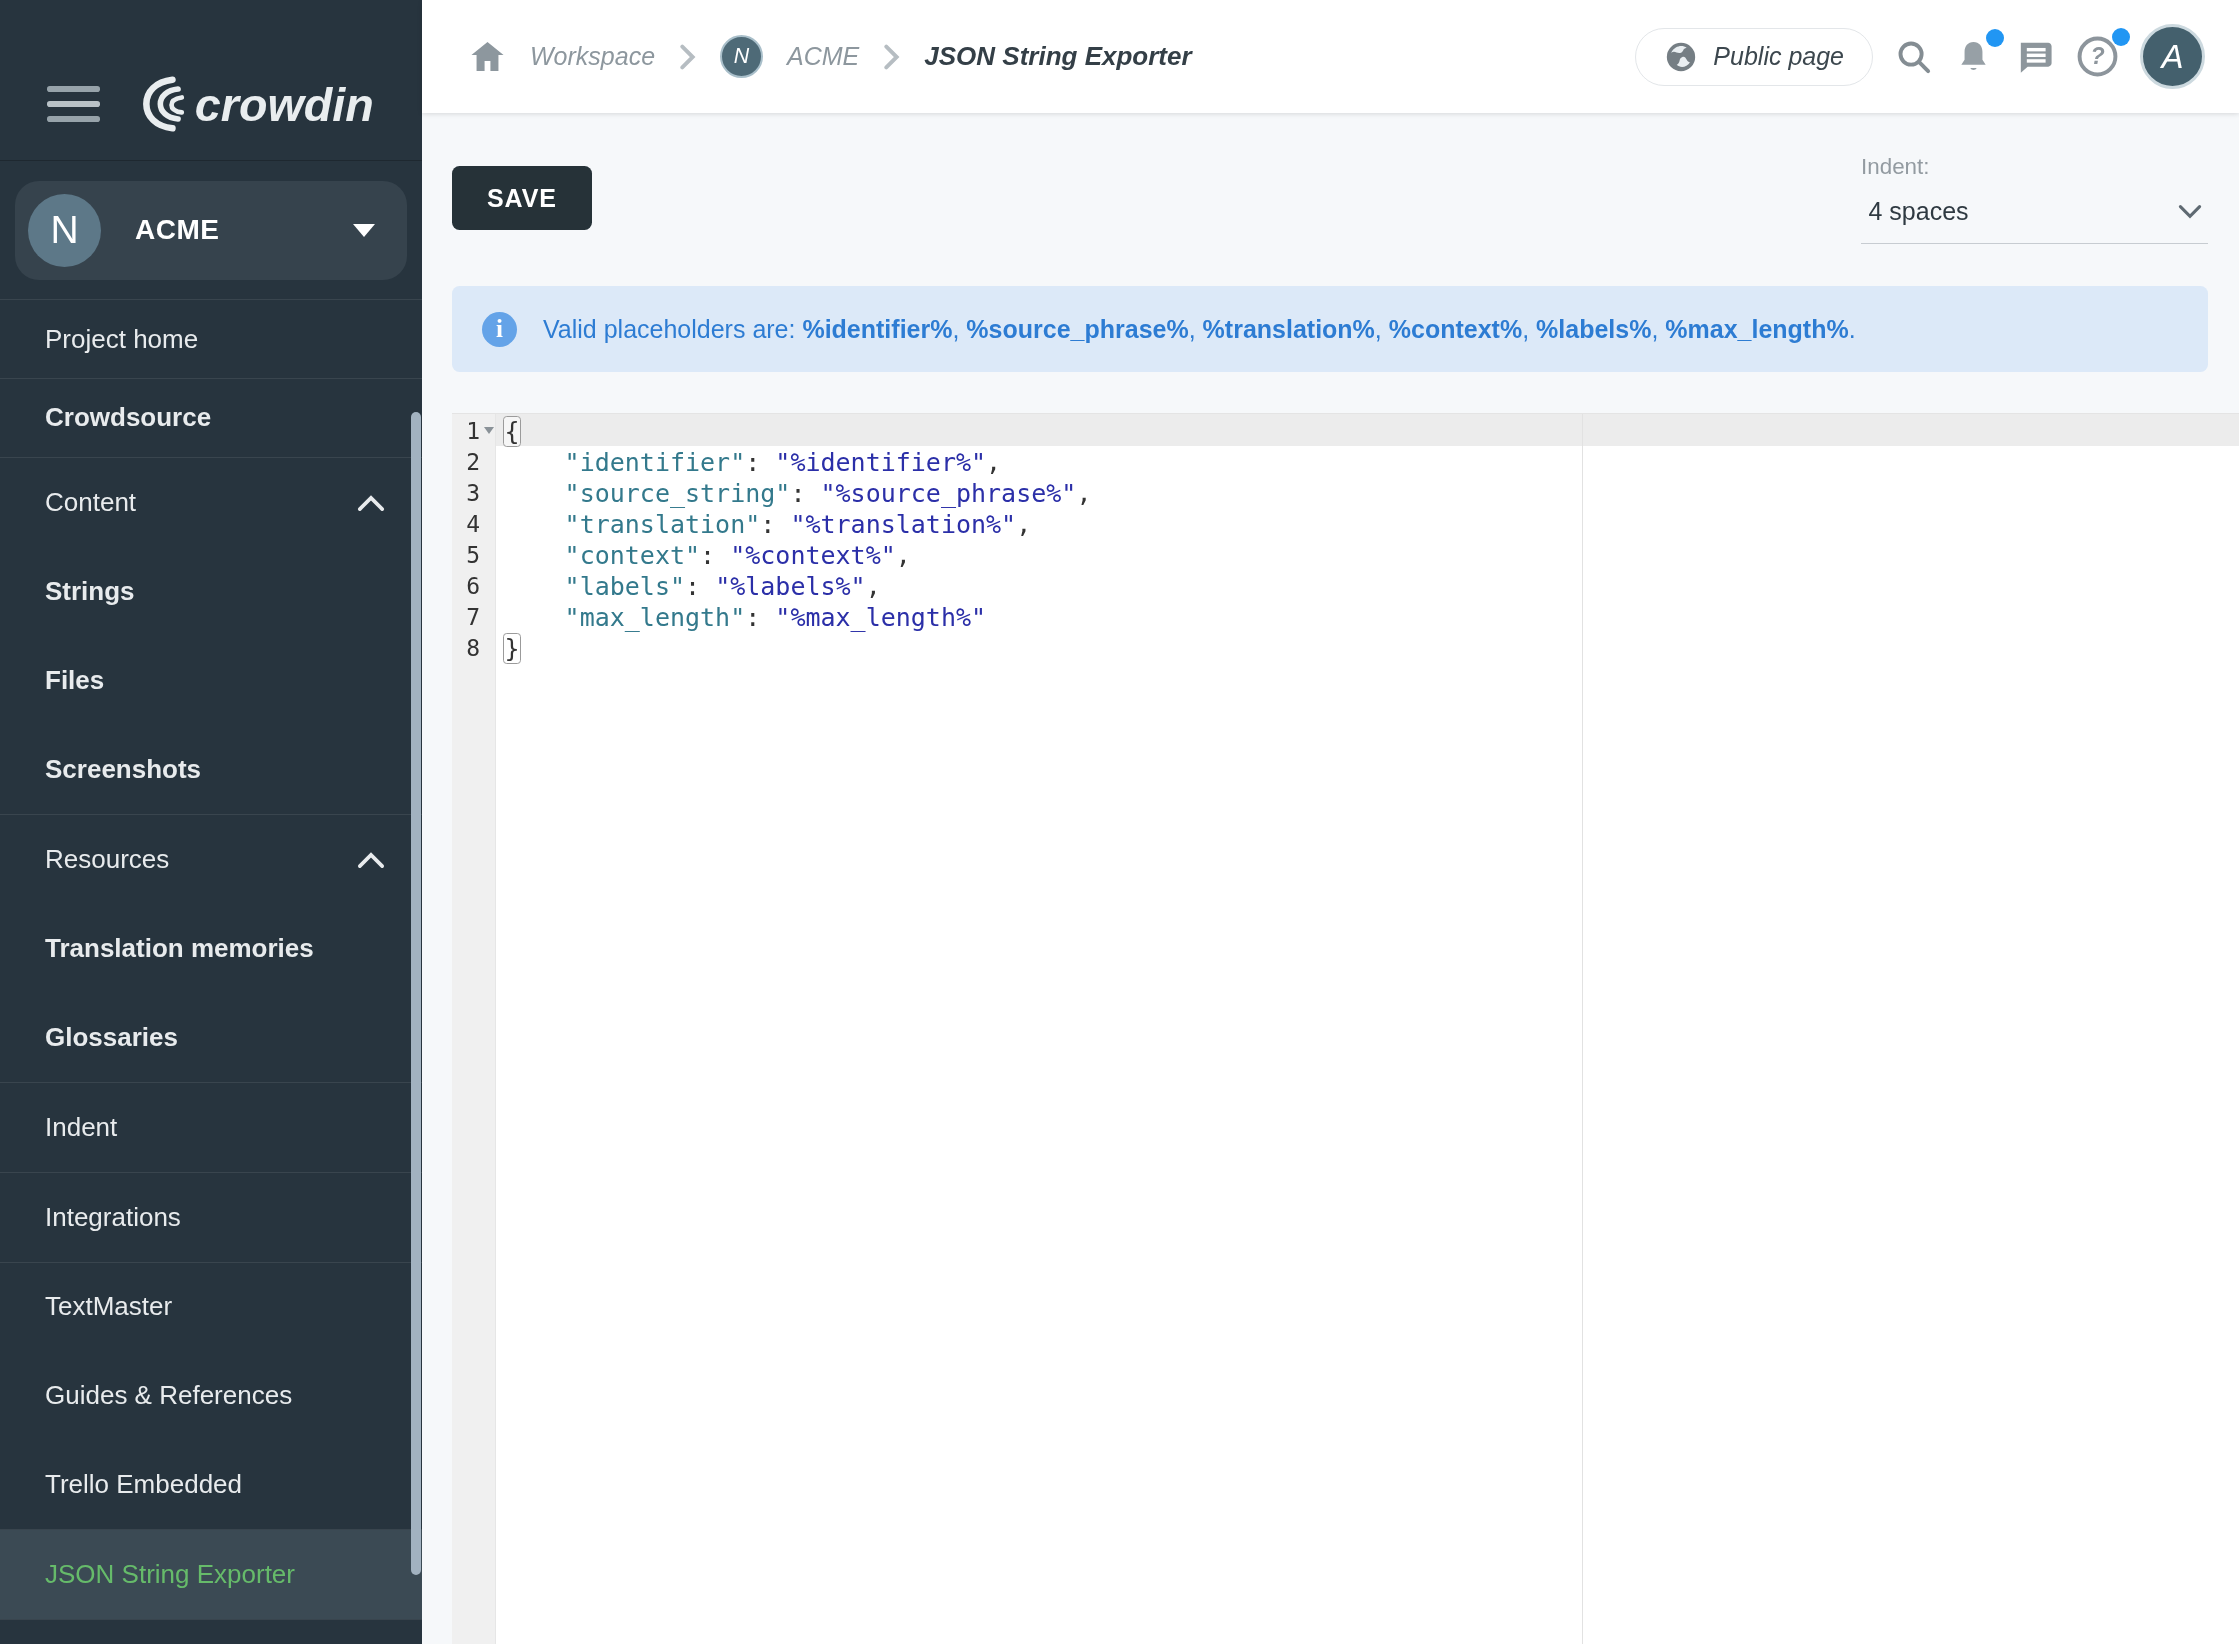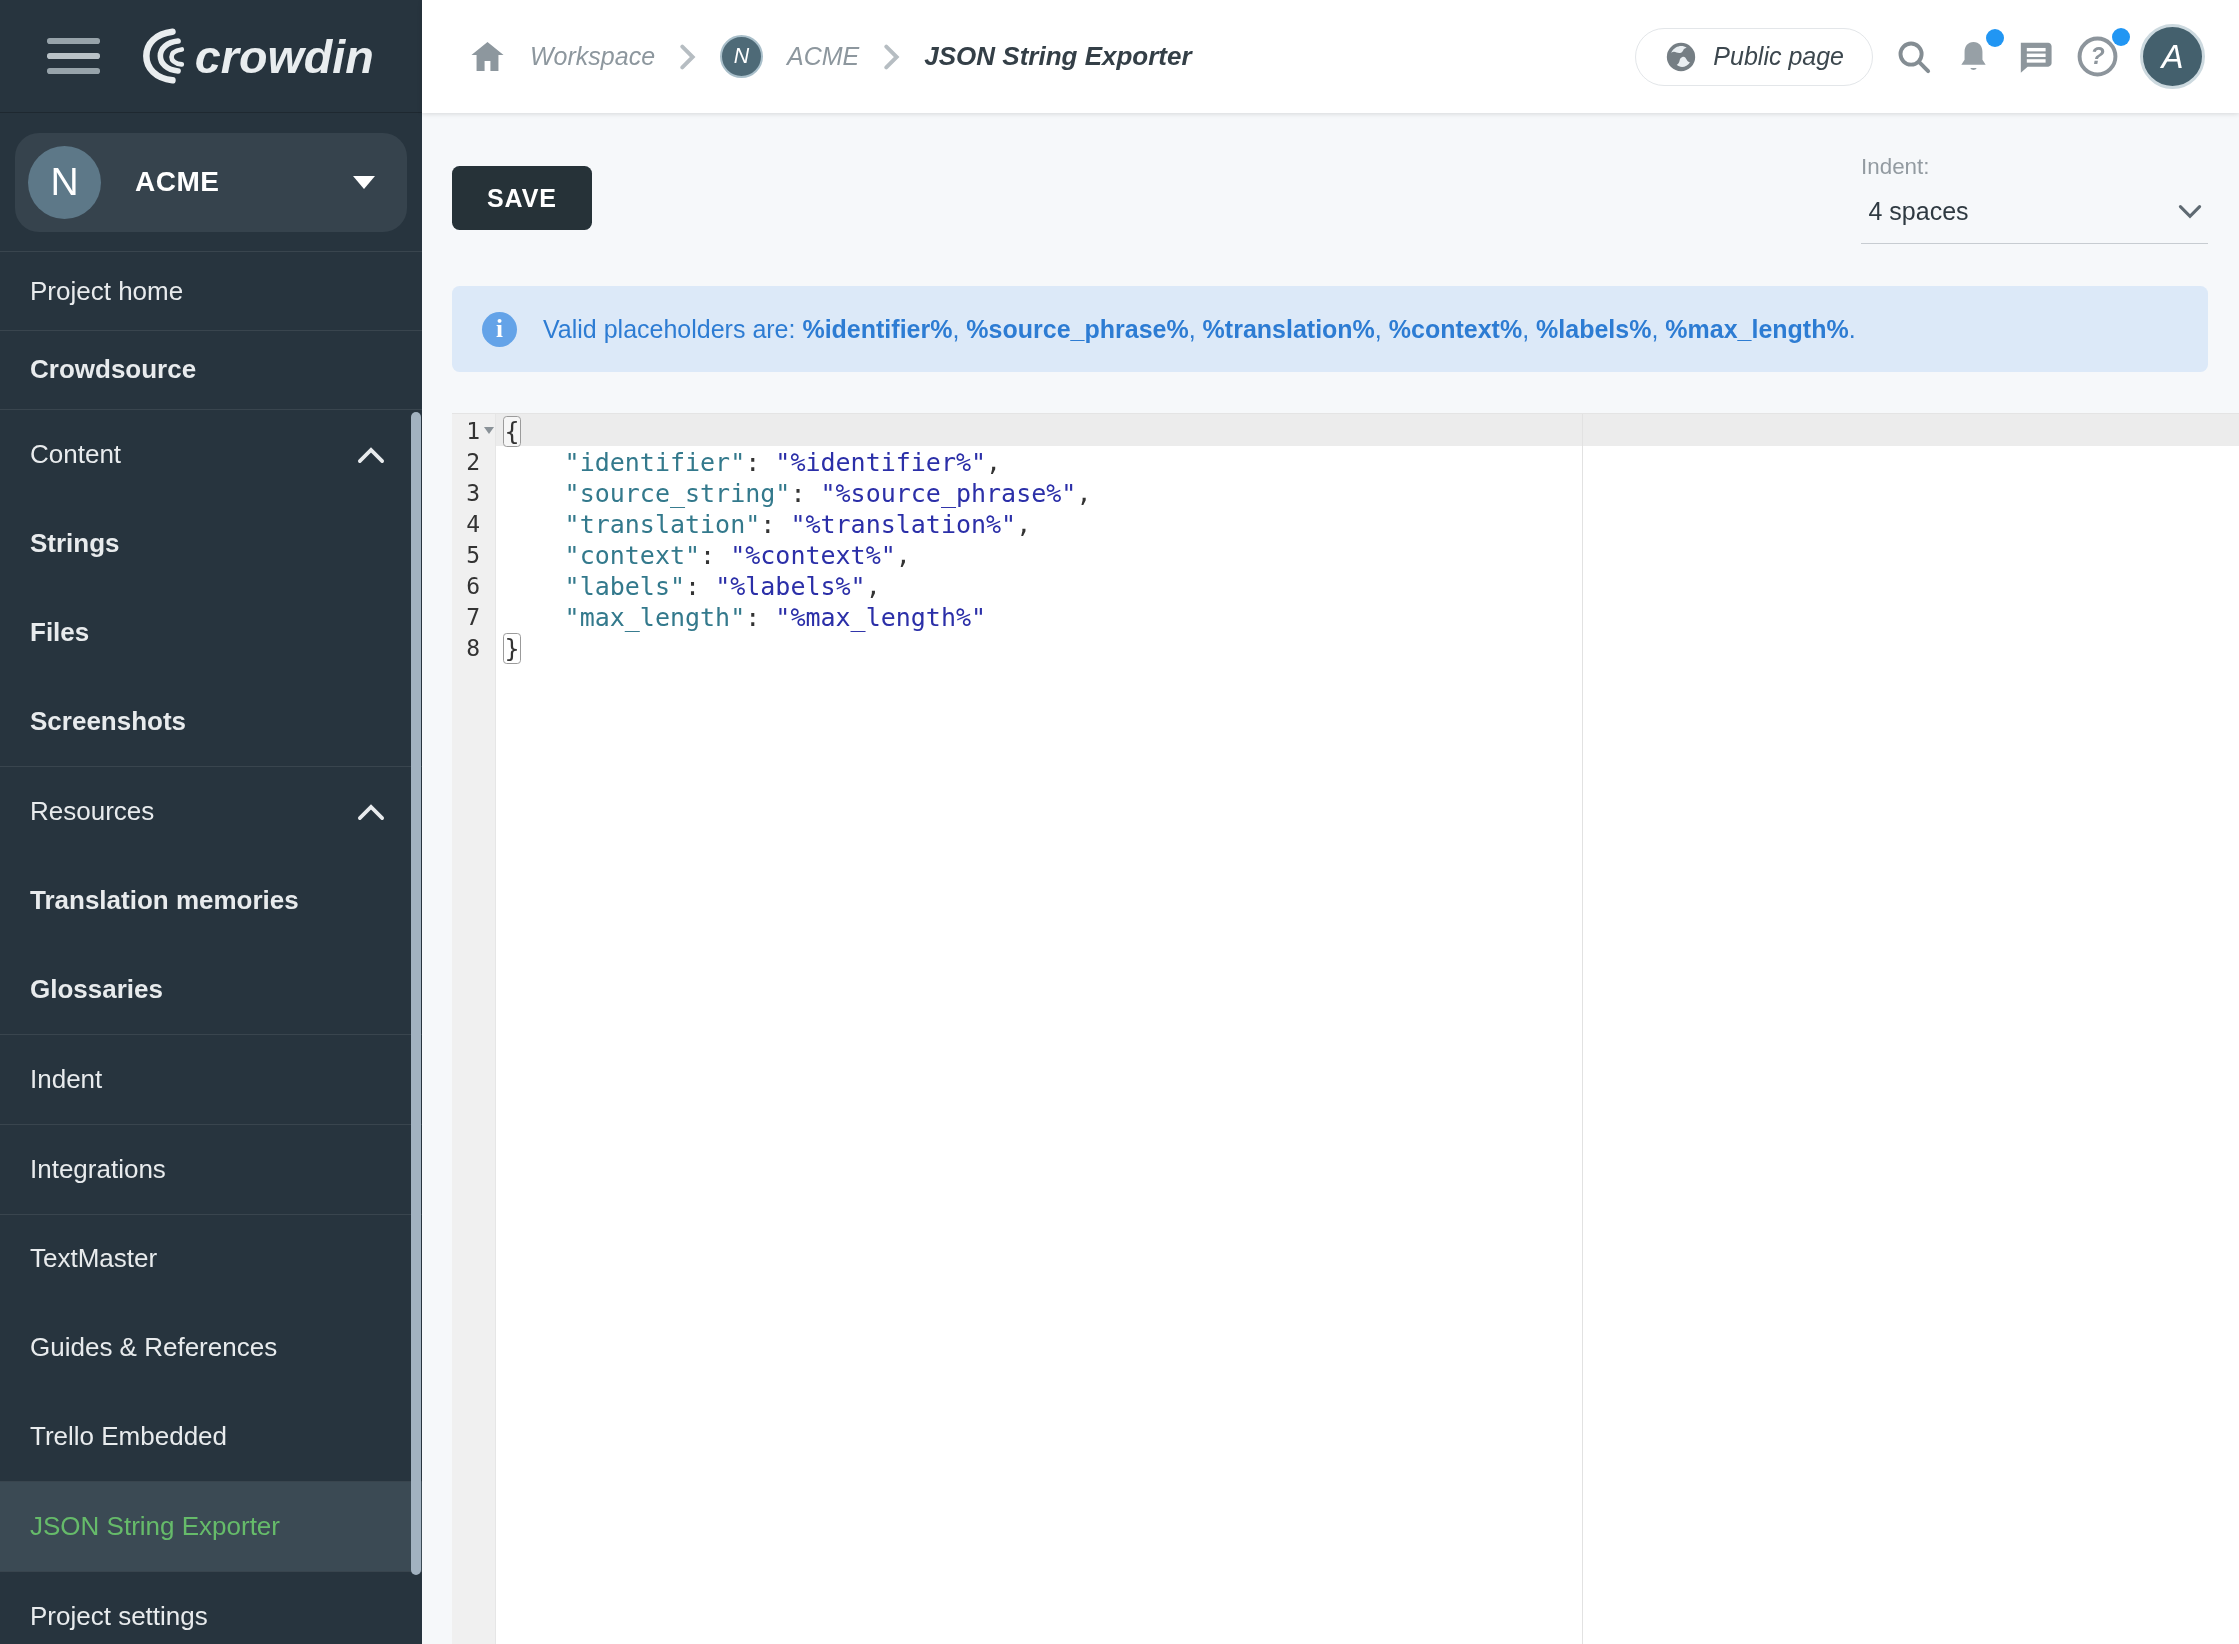--- a/index.html
+++ b/index.html
@@ -15,32 +15,32 @@
     --code-val:#2b2fa8;
     --page-bg:#f6f8fa;
   }
   *{margin:0;padding:0;box-sizing:border-box;}
   html,body{width:2239px;height:1644px;overflow:hidden;}
   body{font-family:"Liberation Sans",sans-serif;background:var(--page-bg);}
   .app{display:flex;width:100%;height:100%;}
 
   
   .sidebar{width:422px;flex-shrink:0;background:var(--sidebar-bg);color:#e8ebed;position:relative;overflow:hidden;}
-  .sidebar-header{height:113px;display:flex;align-items:center;padding-left:47px;gap:37px;border-bottom:0.9px solid rgba(0,0,0,0.22);}
+  .sidebar-header{height:113px;display:flex;align-items:center;padding-left:47px;gap:37px;border-bottom:0.9px solid rgba(0,0,0,0.22);margin-top:48px;}
   .hamburger{display:flex;flex-direction:column;gap:9.3px;cursor:pointer;}
   .hamburger span{display:block;width:53px;height:5.6px;border-radius:2.8px;background:#97a3aa;}
   .hamburger span:nth-child(2){background:#b9c2c7;}
   .logo-svg{display:block;}
   .ws-select{margin:19.6px 15px 0 15px;height:99px;background:#36434d;border-radius:24px;display:flex;align-items:center;padding:0 32px 0 13px;cursor:pointer;}
   .ws-avatar{width:73px;height:73px;border-radius:50%;background:#5d7888;color:#fff;font-size:39px;display:flex;align-items:center;justify-content:center;}
   .ws-name{margin-left:34px;font-size:28px;font-weight:bold;letter-spacing:0.5px;color:#fff;}
   .ws-caret{margin-left:auto;width:0;height:0;border-left:11.2px solid transparent;border-right:11.2px solid transparent;border-top:13px solid #fff;}
   .sidebar-sep-top{height:0.9px;background:var(--sep);margin-top:19.6px;}
   .nav{display:block;}
-  .nav a.nav-item{display:flex;align-items:center;height:89px;padding-left:30px;font-size:26px;color:#e8ebed;text-decoration:none;position:relative;cursor:pointer;}
+  .nav a.nav-item{display:flex;align-items:center;height:89px;padding-left:45px;font-size:26px;color:#e8ebed;text-decoration:none;position:relative;cursor:pointer;}
   .nav a.nav-item:nth-of-type(1),.nav a.nav-item:nth-of-type(2){height:78px;}
   .nav a.nav-item.sub{font-weight:bold;}
   .nav a.nav-item.active{background:var(--sidebar-item-bg-active);color:var(--green);}
   .nav .nav-sep{height:0.9px;background:var(--sep);}
   .nav .chev{position:absolute;right:37px;top:50%;margin-top:-7.5px;}
   .sb-thumb{position:absolute;right:0.9px;top:412px;width:10.3px;height:1163px;border-radius:5.6px;background:#a2b2c0;}
 
   
   .main{flex:1;display:flex;flex-direction:column;min-width:0;}
   .topbar{height:113px;background:#fff;display:flex;align-items:center;padding:0 34px 0 47px;box-shadow:0 1.9px 4.7px rgba(0,0,0,0.13);position:relative;z-index:5;font-style:italic;}

